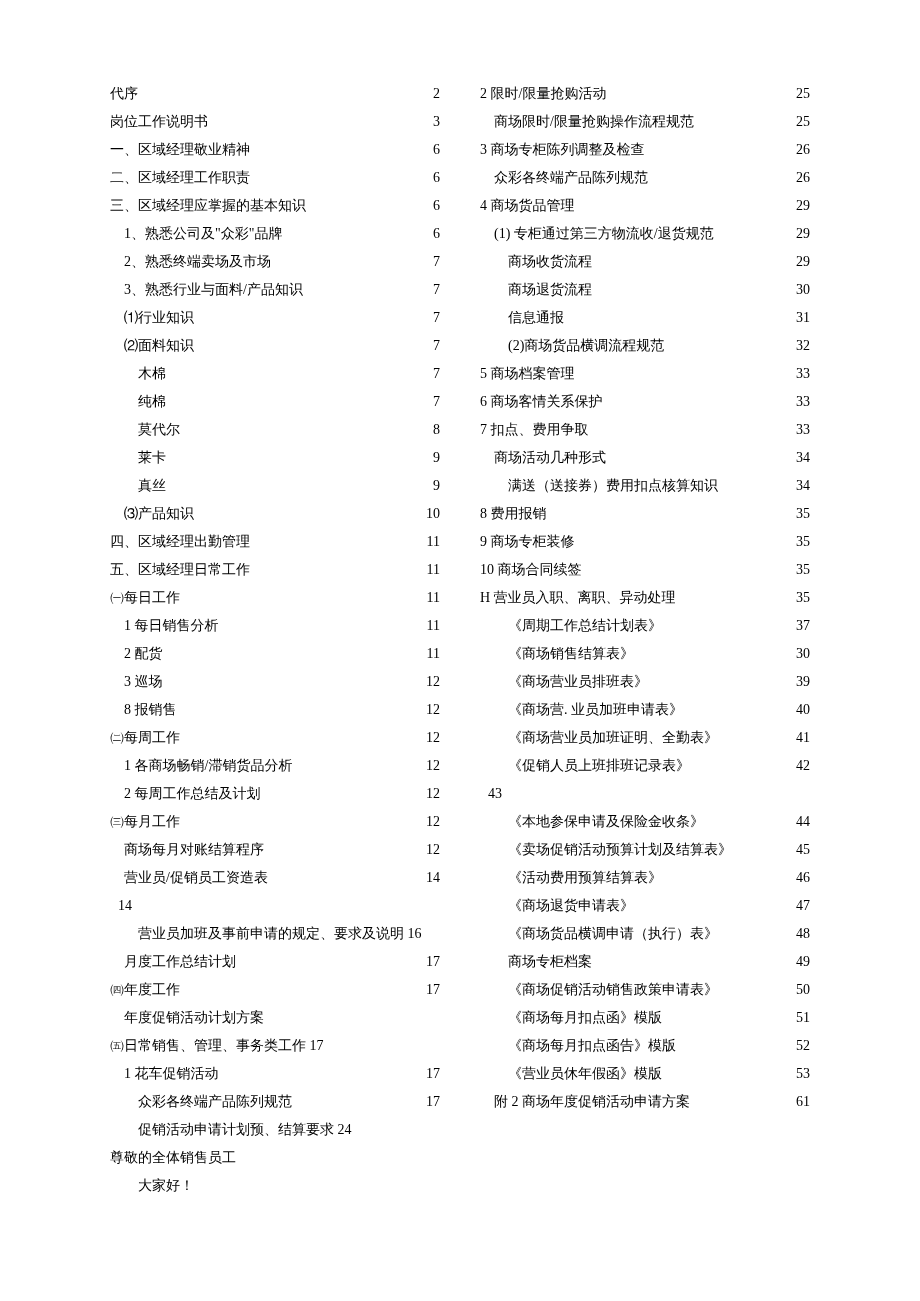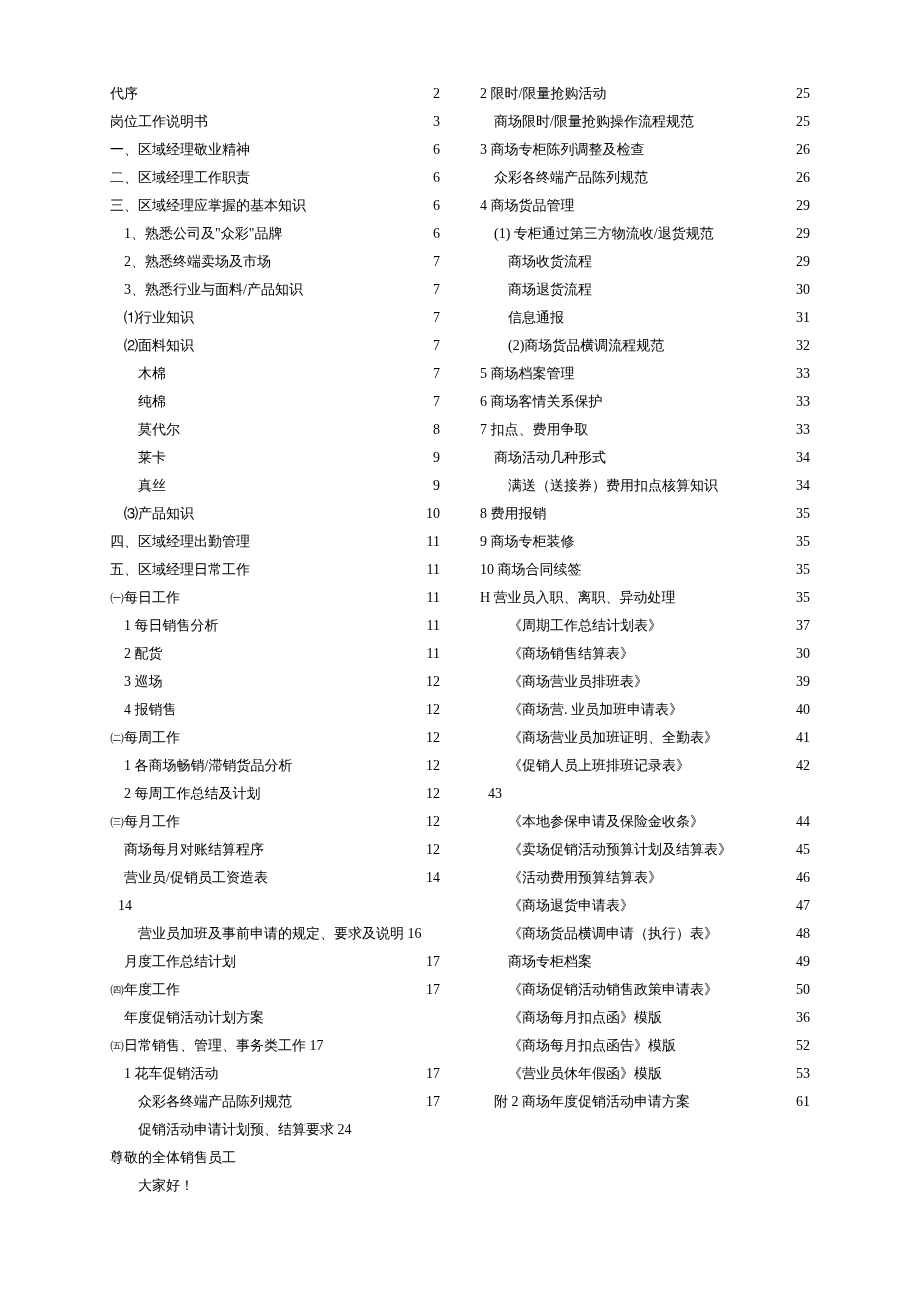--- a/index.html
+++ b/index.html
@@ -132,21 +132,21 @@
       </div>
       <div class="toc-row">
         <span class="toc-label pl-1">2 配货</span>
         <span class="toc-page">11</span>
       </div>
       <div class="toc-row">
         <span class="toc-label pl-1">3 巡场</span>
         <span class="toc-page">12</span>
       </div>
       <div class="toc-row">
-        <span class="toc-label pl-1">4 报销售</span>
+        <span class="toc-label pl-1">8 报销售</span>
         <span class="toc-page">12</span>
       </div>
       <div class="toc-row">
         <span class="toc-label pl-0">㈡每周工作</span>
         <span class="toc-page">12</span>
       </div>
       <div class="toc-row">
         <span class="toc-label pl-1">1 各商场畅销/滞销货品分析</span>
         <span class="toc-page">12</span>
       </div>
@@ -325,21 +325,21 @@
       <div class="toc-row">
         <span class="toc-label pl-2">商场专柜档案</span>
         <span class="toc-page">49</span>
       </div>
       <div class="toc-row">
         <span class="toc-label pl-2">《商场促销活动销售政策申请表》</span>
         <span class="toc-page">50</span>
       </div>
       <div class="toc-row">
         <span class="toc-label pl-2">《商场每月扣点函》模版</span>
-        <span class="toc-page">36</span>
+        <span class="toc-page">51</span>
       </div>
       <div class="toc-row">
         <span class="toc-label pl-2">《商场每月扣点函告》模版</span>
         <span class="toc-page">52</span>
       </div>
       <div class="toc-row">
         <span class="toc-label pl-2">《营业员休年假函》模版</span>
         <span class="toc-page">53</span>
       </div>
       <div class="toc-row">

